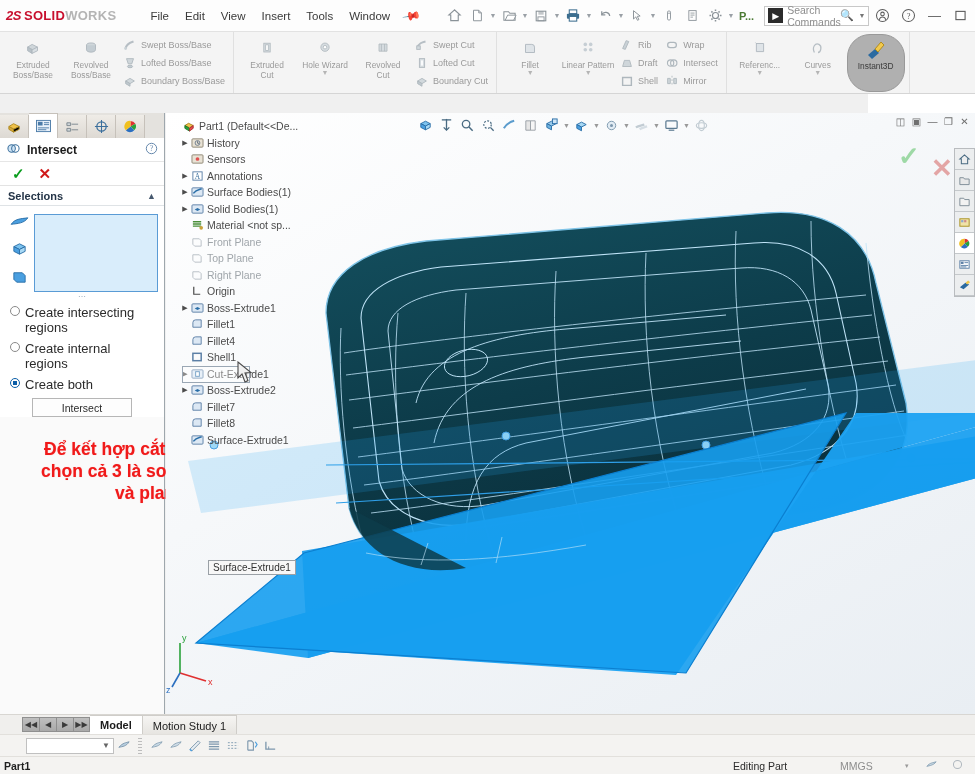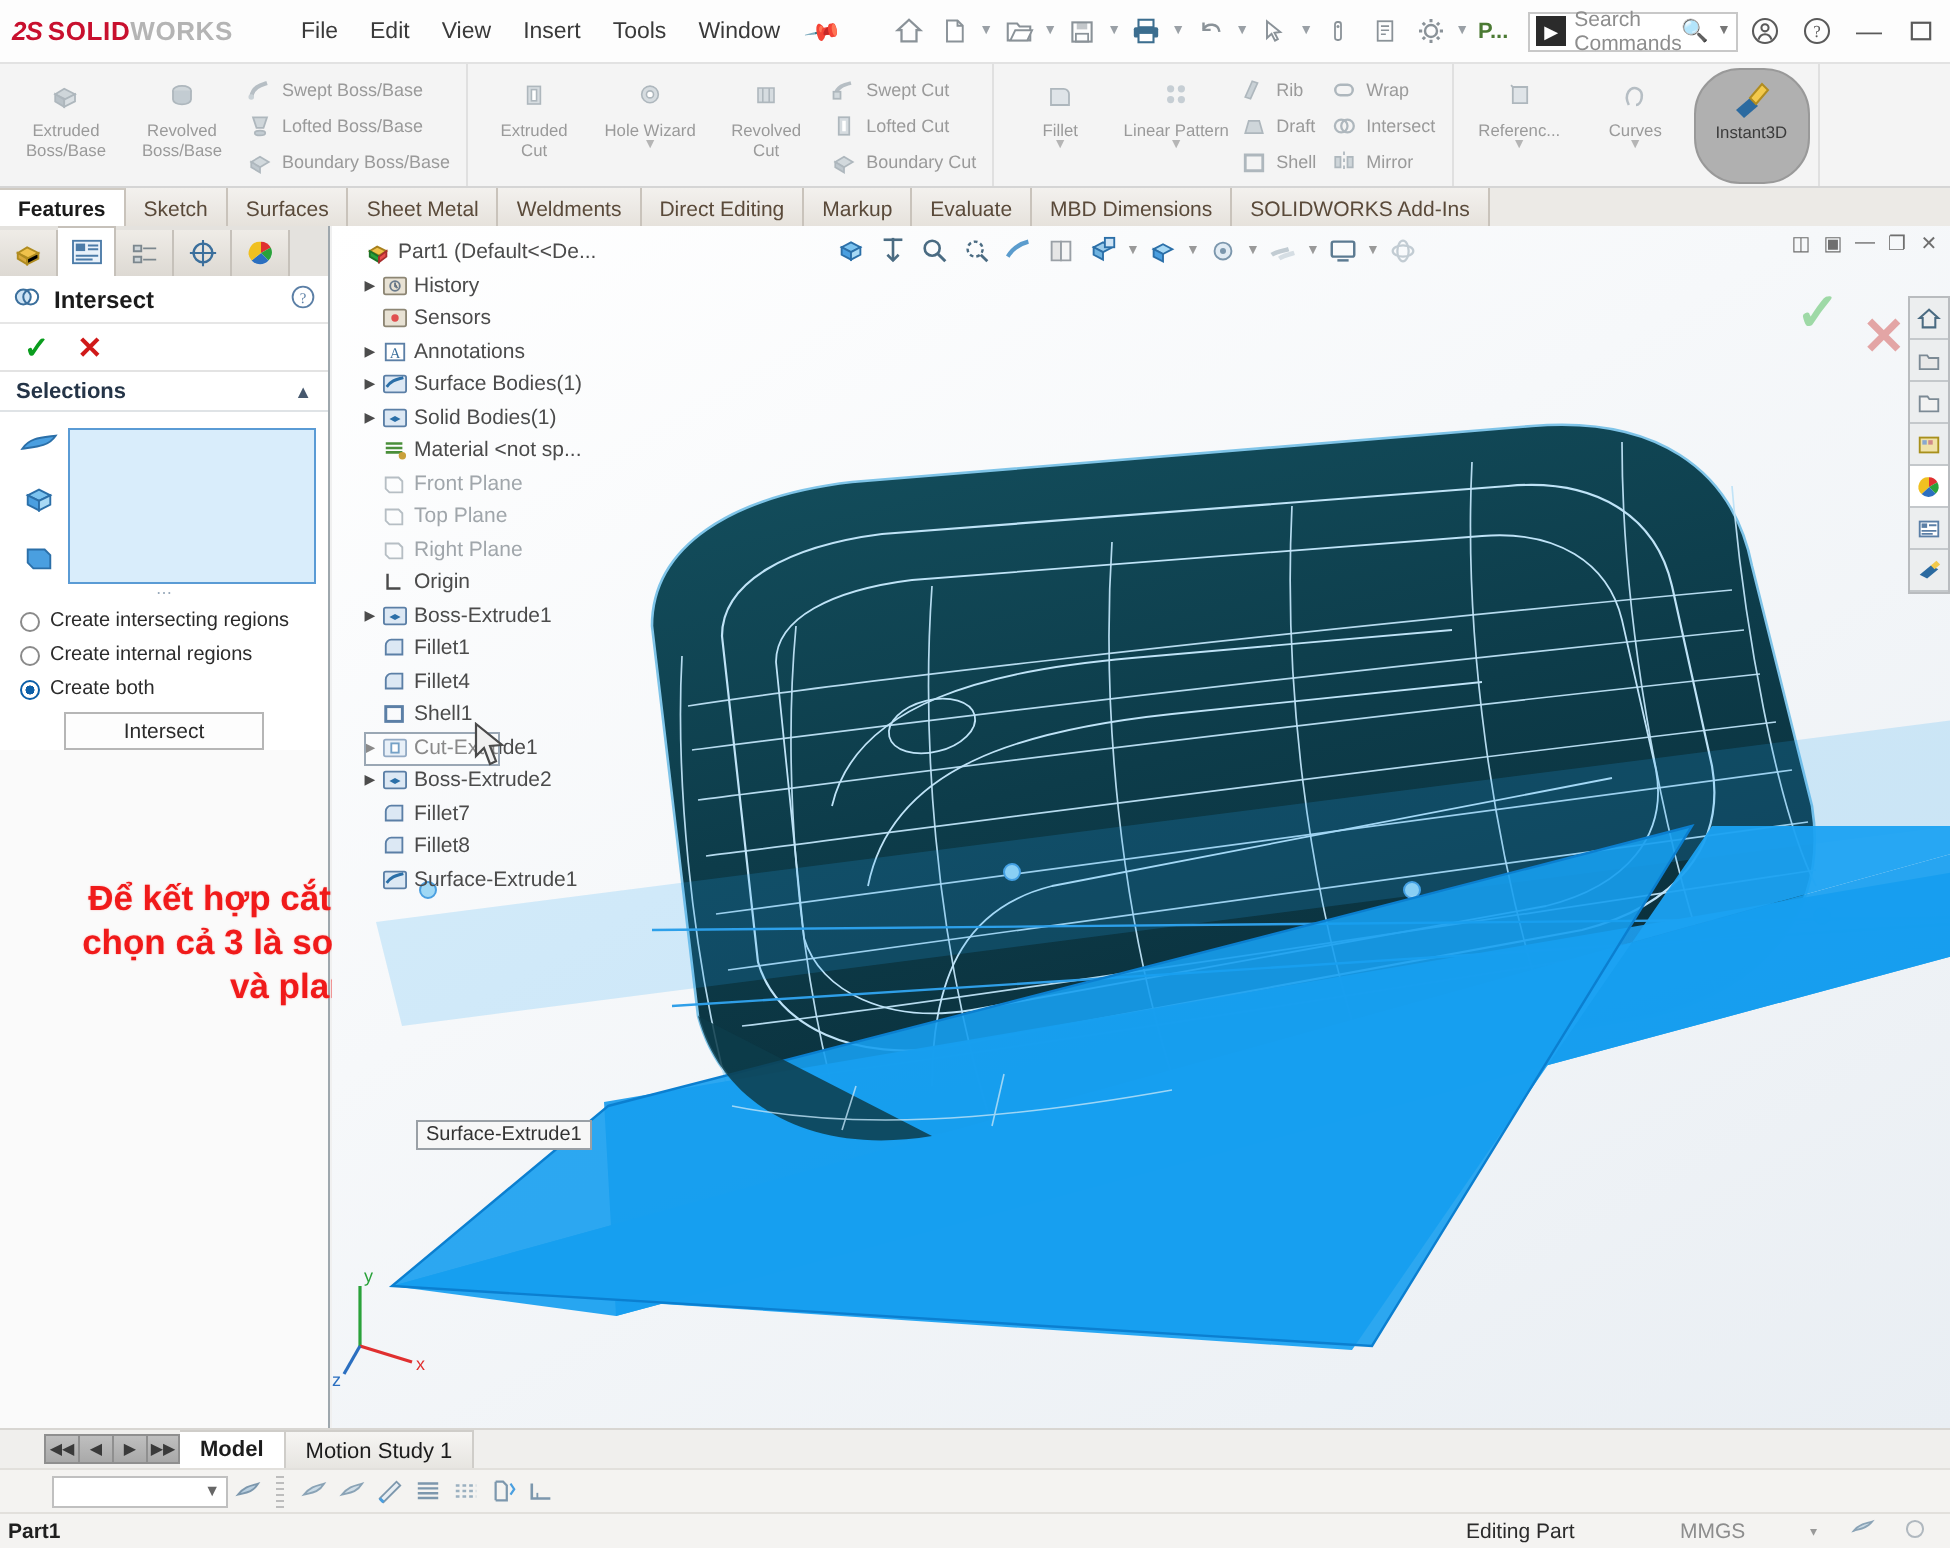--- a/index.html
+++ b/index.html
@@ -127,21 +127,21 @@
     border-bottom:1px solid #dfe3e6;
   }
   .sec-head .chev { margin-left:auto; font-size:9px; color:#46586e; }
   .sel-area { display:flex; padding:8px 6px 2px 6px; background:#fff; }
   .sel-icons { display:flex; flex-direction:column; gap:10px; width:26px; align-items:center; padding-top:2px;}
   .sel-box {
     flex:1; height:78px; background:#d9edfb; border:1px solid #5a9bd5; margin-left:2px;
   }
   .sel-dots { text-align:center; font-size:8px; color:#9ab; line-height:6px; background:#fff;}
   .opts { padding:5px 10px 0 10px; background:#fff; }
-  .opt-row { display:flex; align-items:flex-start; gap:5px; margin-bottom:6px; font-size:10px; color:#2b2b2b; }
+  .opt-row { display:flex; align-items:flex-start; gap:5px; margin-bottom:6px; font-size:13px; color:#2b2b2b; }
   .radio {
     width:10px; height:10px; border-radius:50%; border:1px solid #8a8a8a;
     background:#fff; margin-top:1px; flex-shrink:0;
   }
   .radio.on { border:1px solid #0b5ea8; background:radial-gradient(#0b5ea8 0 38%, #fff 42% 100%); }
   .cbox {
     width:10px; height:10px; border:1px solid #8a8a8a; background:#fff;
     margin-top:1px; flex-shrink:0;
   }
   .intersect-btn {
@@ -612,32 +612,20 @@
           <svg width="22" height="20" viewBox="0 0 22 20">
               <path d="M3 16l7-6 4 4-7 6z" fill="#2b6aa0"></path>
               <path d="M10 10l6-7 3 3-6 7z" fill="#f2c94c" stroke="#b08c20"></path>
             </svg>
         </div>
         <span>Instant3D</span>
       </div>
     </div>
   </div>
 
-  <div class="cmdtabs">
-    <div class="ctab active">Features</div>
-    <div class="ctab">Sketch</div>
-    <div class="ctab">Surfaces</div>
-    <div class="ctab">Sheet Metal</div>
-    <div class="ctab">Weldments</div>
-    <div class="ctab">Direct Editing</div>
-    <div class="ctab">Markup</div>
-    <div class="ctab">Evaluate</div>
-    <div class="ctab">MBD Dimensions</div>
-    <div class="ctab">SOLIDWORKS Add-Ins</div>
-  </div>
 
   <div class="leftpanel">
     <div class="lp-tabs">
       <div class="lp-tab">
         <svg width="17" height="15" viewBox="0 0 18 16">
             <path d="M3 8l5-3 6 3-5 3z" fill="#f0c24b" stroke="#b08c20"></path>
             <path d="M3 8v3l5 3v-3z" fill="#d9a93c" stroke="#b08c20"></path>
             <path d="M8 11l6-3v3l-6 3z" fill="#f5d municipality" stroke="#b08c20"></path>
           </svg>
       </div>

